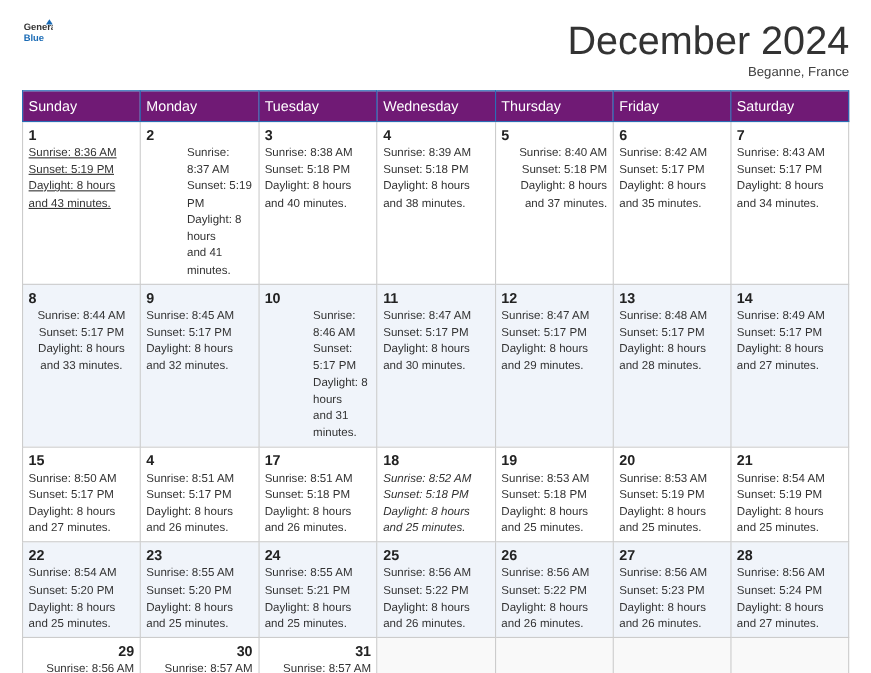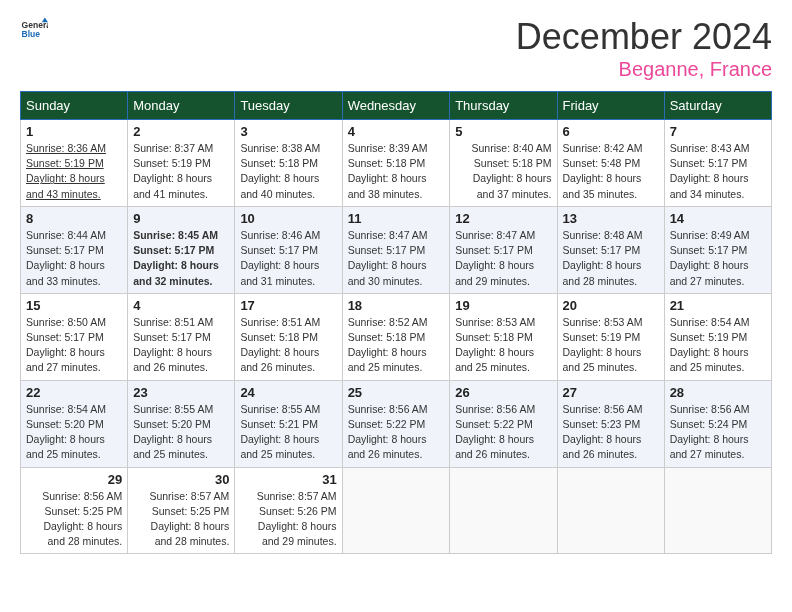--- a/index.html
+++ b/index.html
@@ -27,30 +27,30 @@
     }
     .title-block {
       text-align: right;
     }
     .calendar-title {
       font-size: 36px;
       font-weight: 300;
       color: #333;
     }
     .calendar-subtitle {
-      font-size: 20px;
-      color: #ec4899;
+      font-size: 12px;
+      color: #404040;
     }
     .calendar {
       width: 100%;
       border-collapse: collapse;
       font-size: 11px;
     }
     .calendar th {
-      background: #14532d;
+      background: #701a75;
       color: #fff;
       padding: 6px 5px;
       text-align: left;
       font-size: 13px;
       font-weight: normal;
       border: 1px solid #2a6db5;
     }
     .calendar td {
       border: 1px solid #ccc;
       vertical-align: top;
@@ -116,21 +116,21 @@
   <tr>
         <td>
           <span class="day-num">1</span>
           <div class="day-detail" style="white-space: pre-line; text-decoration: underline;">Sunrise: 8:36 AM
 Sunset: 5:19 PM
 Daylight: 8 hours
 and 43 minutes.</div>
         </td>
         <td>
           <span class="day-num">2</span>
-          <div class="day-detail" style="white-space: pre-line;">Sunrise: 8:37 AM
+          <div class="day-detail" style="white-space: pre-line; margin-left: 37px;">Sunrise: 8:37 AM
 Sunset: 5:19 PM
 Daylight: 8 hours
 and 41 minutes.</div>
         </td>
         <td>
           <span class="day-num">3</span>
           <div class="day-detail" style="white-space: pre-line;">Sunrise: 8:38 AM
 Sunset: 5:18 PM
 Daylight: 8 hours
 and 40 minutes.</div>
@@ -145,50 +145,50 @@
         <td>
           <span class="day-num">5</span>
           <div class="day-detail" style="white-space: pre-line; text-align: right;">Sunrise: 8:40 AM
 Sunset: 5:18 PM
 Daylight: 8 hours
 and 37 minutes.</div>
         </td>
         <td>
           <span class="day-num">6</span>
           <div class="day-detail" style="white-space: pre-line;">Sunrise: 8:42 AM
-Sunset: 5:48 PM
+Sunset: 5:17 PM
 Daylight: 8 hours
 and 35 minutes.</div>
         </td>
         <td>
           <span class="day-num">7</span>
           <div class="day-detail" style="white-space: pre-line;">Sunrise: 8:43 AM
 Sunset: 5:17 PM
 Daylight: 8 hours
 and 34 minutes.</div>
         </td>
       </tr>
       <tr>
         <td>
           <span class="day-num">8</span>
-          <div class="day-detail" style="white-space: pre-line;">Sunrise: 8:44 AM
+          <div class="day-detail" style="white-space: pre-line; text-align: center;">Sunrise: 8:44 AM
 Sunset: 5:17 PM
 Daylight: 8 hours
 and 33 minutes.</div>
         </td>
         <td>
           <span class="day-num">9</span>
-          <div class="day-detail" style="white-space: pre-line; font-weight: bold;">Sunrise: 8:45 AM
+          <div class="day-detail" style="white-space: pre-line;">Sunrise: 8:45 AM
 Sunset: 5:17 PM
 Daylight: 8 hours
 and 32 minutes.</div>
         </td>
         <td>
           <span class="day-num">10</span>
-          <div class="day-detail" style="white-space: pre-line;">Sunrise: 8:46 AM
+          <div class="day-detail" style="white-space: pre-line; margin-left: 44px;">Sunrise: 8:46 AM
 Sunset: 5:17 PM
 Daylight: 8 hours
 and 31 minutes.</div>
         </td>
         <td>
           <span class="day-num">11</span>
           <div class="day-detail" style="white-space: pre-line;">Sunrise: 8:47 AM
 Sunset: 5:17 PM
 Daylight: 8 hours
 and 30 minutes.</div>
@@ -232,21 +232,21 @@
         </td>
         <td>
           <span class="day-num">17</span>
           <div class="day-detail" style="white-space: pre-line;">Sunrise: 8:51 AM
 Sunset: 5:18 PM
 Daylight: 8 hours
 and 26 minutes.</div>
         </td>
         <td>
           <span class="day-num">18</span>
-          <div class="day-detail" style="white-space: pre-line;">Sunrise: 8:52 AM
+          <div class="day-detail" style="white-space: pre-line; font-style: italic;">Sunrise: 8:52 AM
 Sunset: 5:18 PM
 Daylight: 8 hours
 and 25 minutes.</div>
         </td>
         <td>
           <span class="day-num">19</span>
           <div class="day-detail" style="white-space: pre-line;">Sunrise: 8:53 AM
 Sunset: 5:18 PM
 Daylight: 8 hours
 and 25 minutes.</div>

